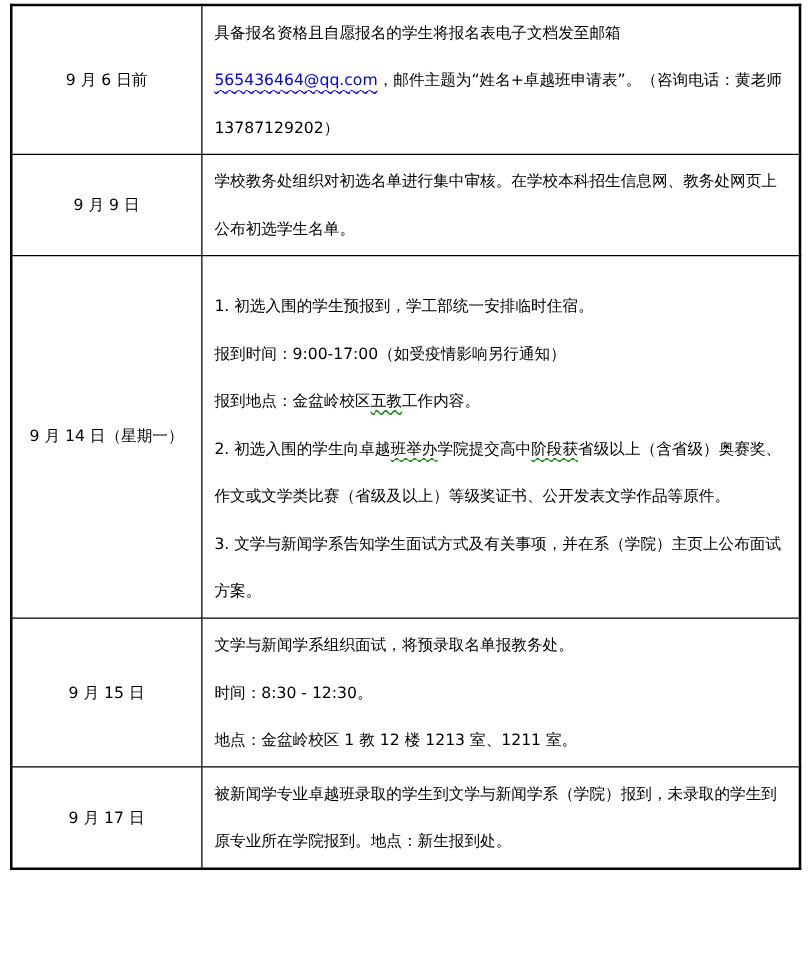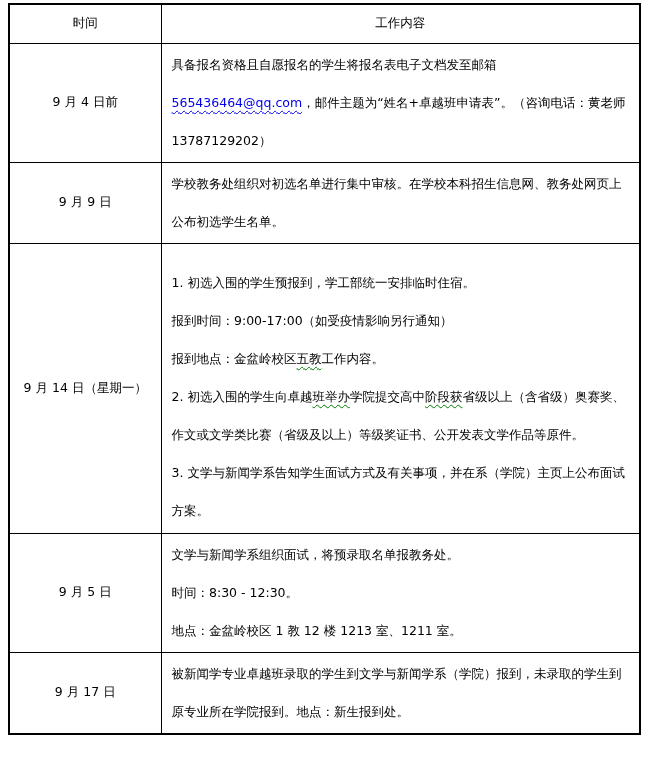--- a/index.html
+++ b/index.html
@@ -53,27 +53,23 @@
 </style>
 </head>
 <body>
 
 <table class="doc">
   <colgroup>
     <col style="width:152px">
     <col>
   </colgroup>
   <tbody>
-    <tr class="h-header">
-      <td class="time-cell">时间</td>
-      <td class="content-cell center">工作内容</td>
-    </tr>
 
     <tr class="h-r1">
-      <td class="time-cell">9 月 4 日前</td>
+      <td class="time-cell">9 月 6 日前</td>
       <td class="content-cell">
         <p><span>具备报名资格且自愿报名的学生将报名表电子文档发至邮箱 </span><a class="email-link">565436464@qq.com</a><span>，邮件主题为“姓名+卓越班申请表”。（咨询电话：黄老师 13787129202）</span></p>
       </td>
     </tr>
 
 
     <tr class="h-r3">
       <td class="time-cell">9 月 9 日</td>
       <td class="content-cell">
         <p>学校教务处组织对初选名单进行集中审核。在学校本科招生信息网、教务处网页上公布初选学生名单。</p>
@@ -85,21 +81,21 @@
       <td class="content-cell v-top">
         <p>1. 初选入围的学生预报到，学工部统一安排临时住宿。</p>
         <p>报到时间：9:00-17:00（如受疫情影响另行通知）</p>
         <p><span>报到地点：金盆岭校区</span><span class="spell-squiggle">五教</span><span>工作内容。</span></p>
         <p><span>2. 初选入围的学生向卓越</span><span class="spell-squiggle">班举办</span><span>学院提交高中</span><span class="spell-squiggle">阶段获</span><span>省级以上（含省级）奥赛奖、作文或文学类比赛（省级及以上）等级奖证书、公开发表文学作品等原件。</span></p>
         <p>3. 文学与新闻学系告知学生面试方式及有关事项，并在系（学院）主页上公布面试方案。</p>
       </td>
     </tr>
 
     <tr class="h-r5">
-      <td class="time-cell">9 月 5 日</td>
+      <td class="time-cell">9 月 15 日</td>
       <td class="content-cell">
         <p>文学与新闻学系组织面试，将预录取名单报教务处。</p>
         <p>时间：8:30 - 12:30。</p>
         <p>地点：金盆岭校区 1 教 12 楼 1213 室、1211 室。</p>
       </td>
     </tr>
 
 
     <tr class="h-r7">
       <td class="time-cell">9 月 17 日</td>

